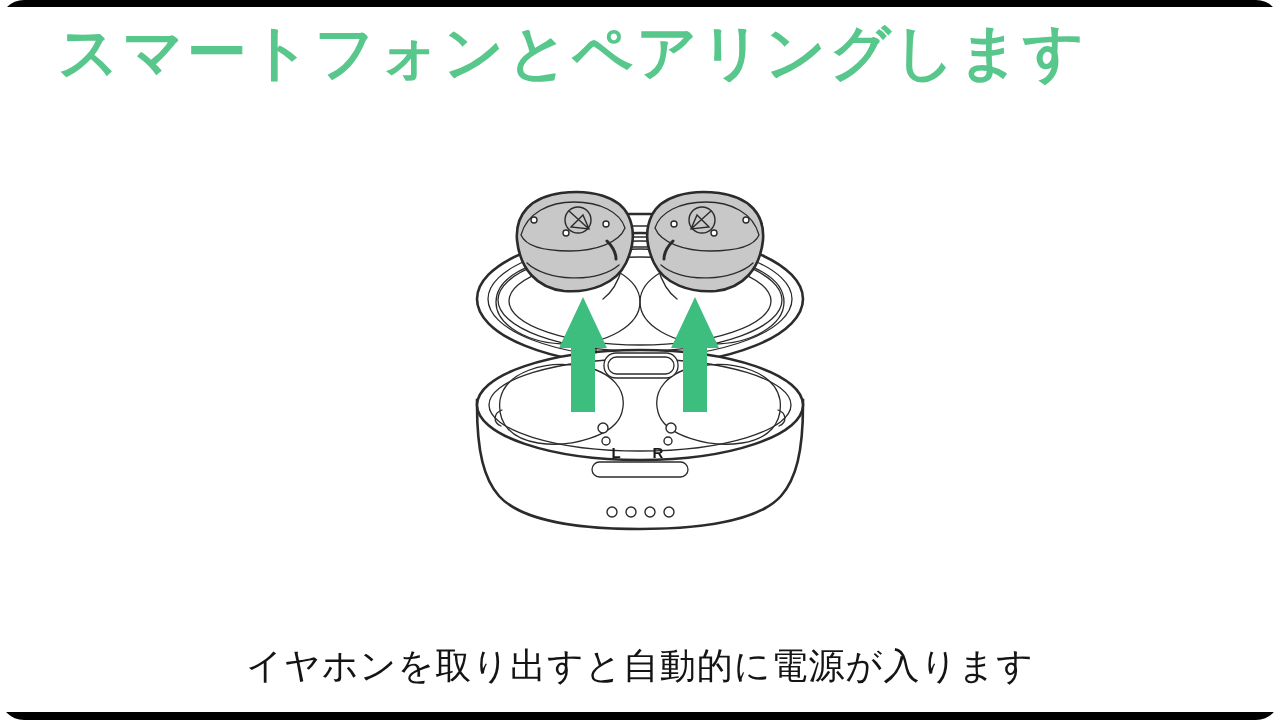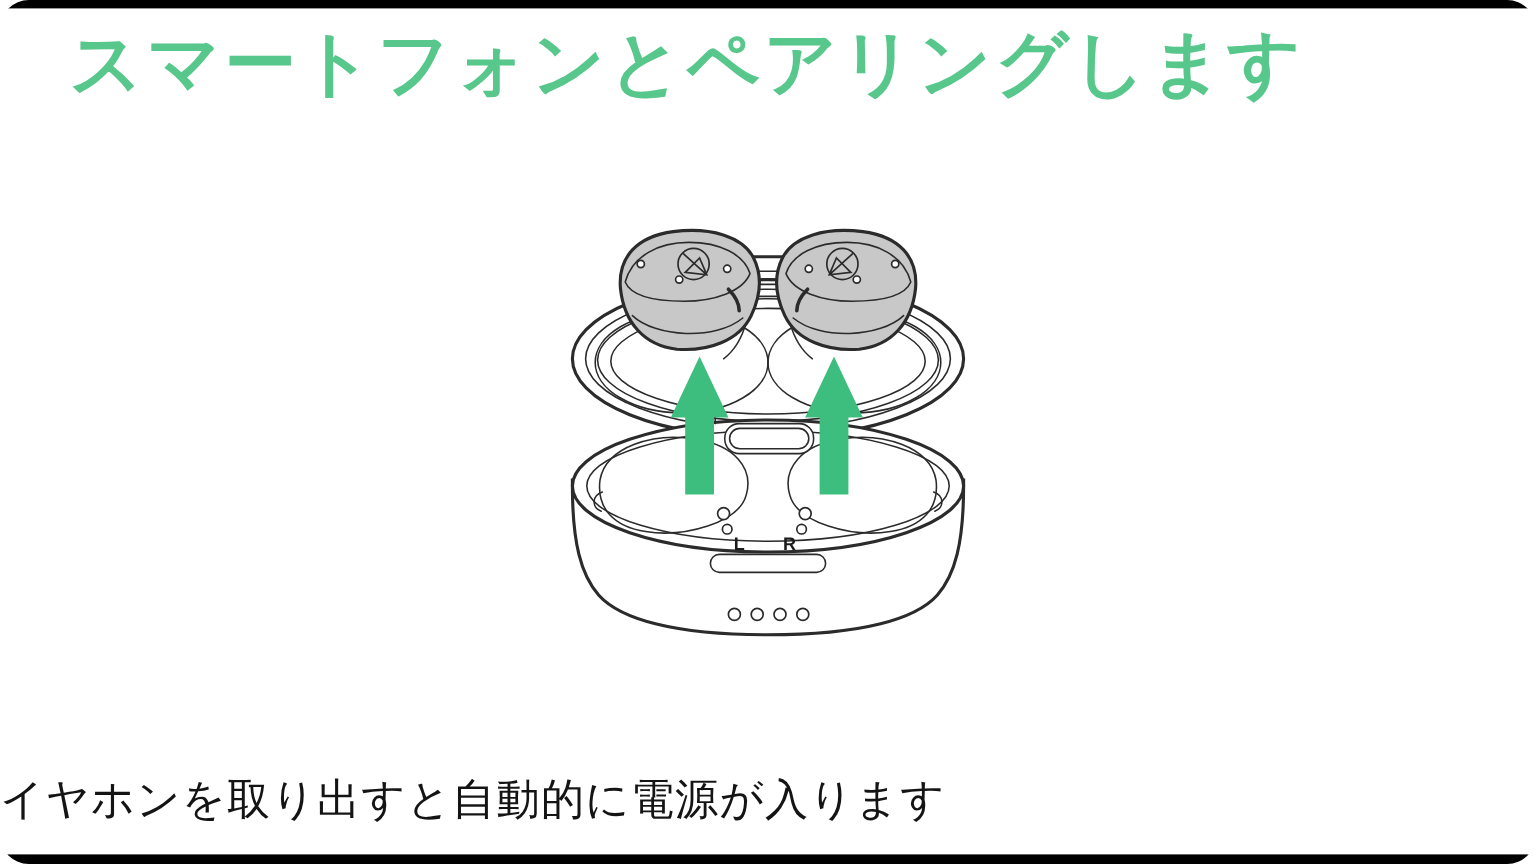--- a/index.html
+++ b/index.html
@@ -5,21 +5,21 @@
   html,body{margin:0;padding:0;background:#fff;}
   .frame{position:relative;width:1280px;height:720px;overflow:hidden;
          background:var(--page-bg,#ffffff);
          font-family:"Liberation Sans","DejaVu Sans",sans-serif;border-radius:24px;}
   .bar{position:absolute;left:0;width:100%;background:var(--letterbox,#000);}
   .bar.top{top:0;height:7px;}
   .bar.bottom{bottom:0;height:8px;}
   .title{position:absolute;left:58px;top:20px;margin:0;
          font-size:60px;font-weight:700;letter-spacing:3px;line-height:1.1;
          color:var(--title-green,#58c78c);white-space:nowrap;}
-  .caption{position:absolute;top:642px;left:0;width:100%;
+  .caption{position:absolute;top:642px;left:0;width:100%;text-align:center;
            font-size:36px;font-weight:400;letter-spacing:1px;
            color:var(--caption-dark,#141414);white-space:nowrap;}
   svg.illus{position:absolute;left:440px;top:165px;}
   
   .ln{stroke:var(--line-dark,#2b2b2b);fill:none;stroke-linecap:round;}
   .w2{stroke-width:2.6;}
   .w1{stroke-width:1.3;}
   .fw{fill:#ffffff;}
   .dot{stroke:var(--line-dark,#2b2b2b);stroke-width:1.4;fill:#ffffff;}
   .arrow{fill:var(--arrow-green,#3dbd7e);stroke:none;}

